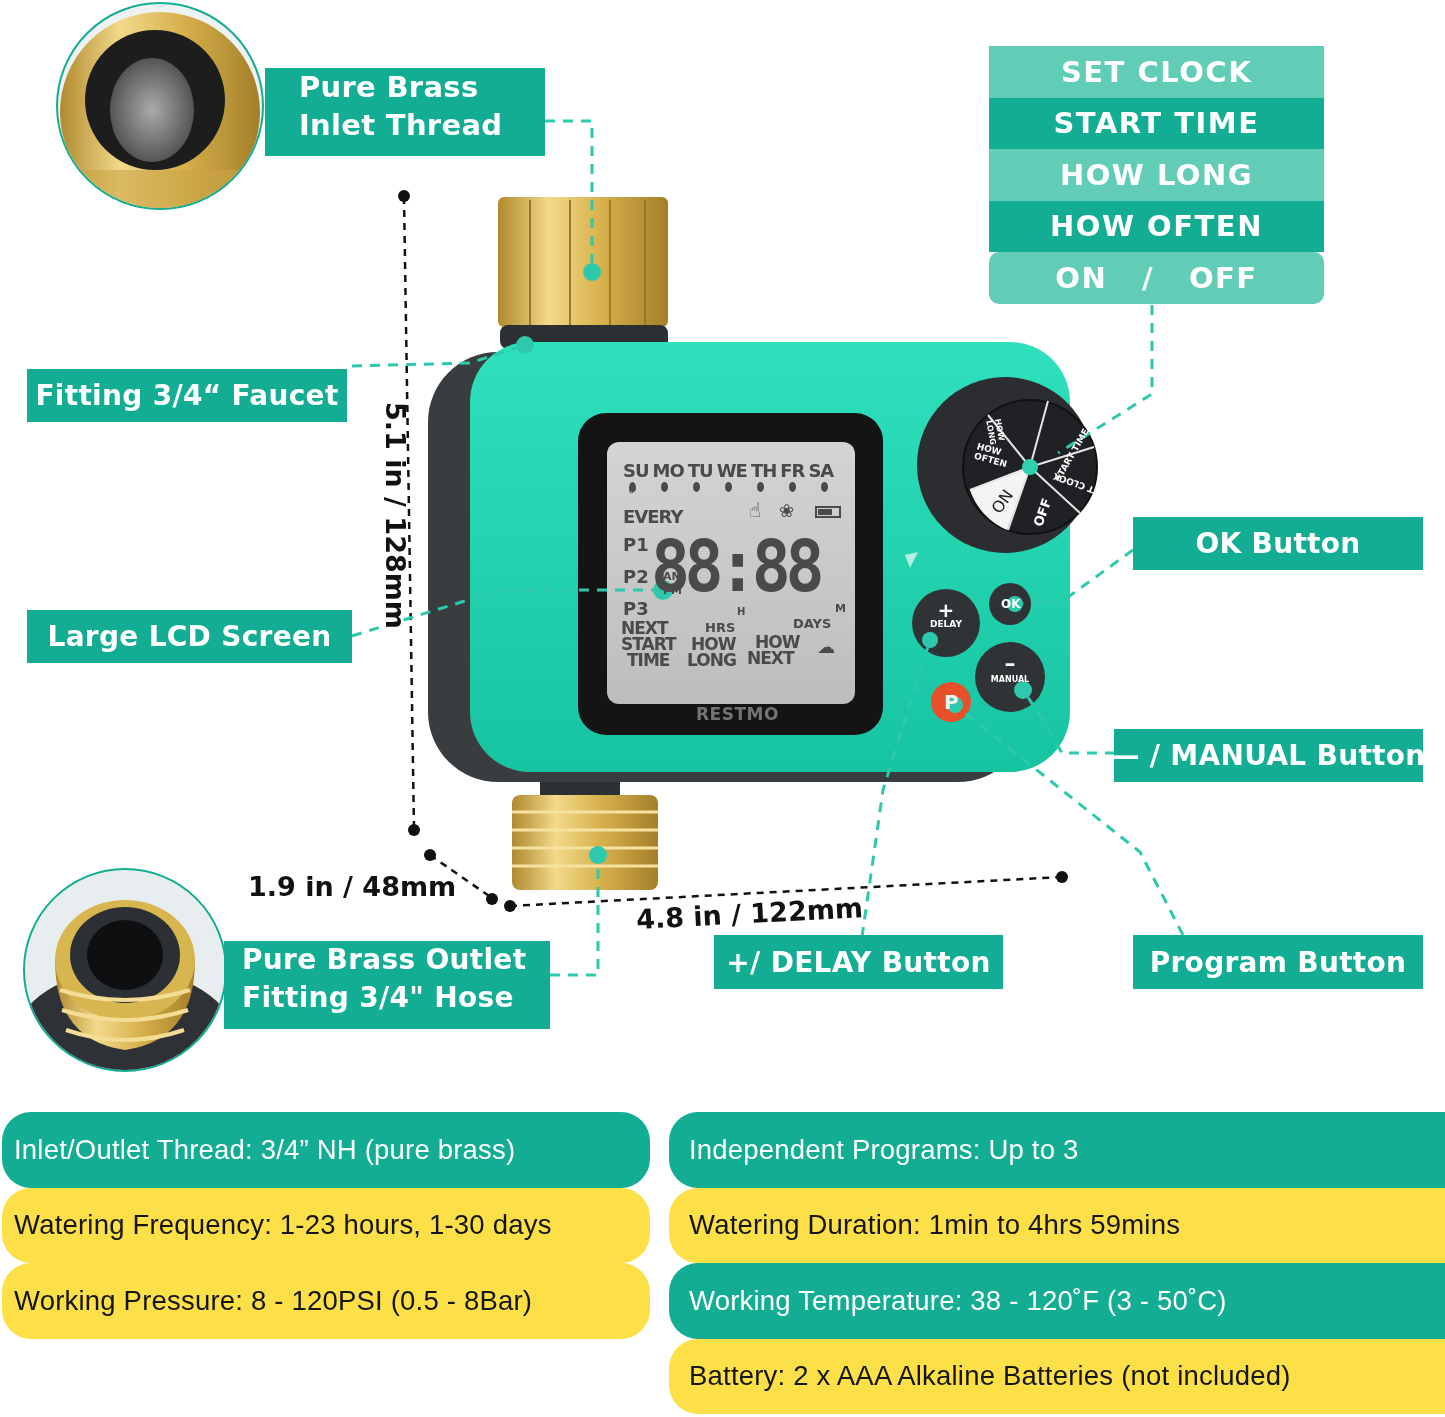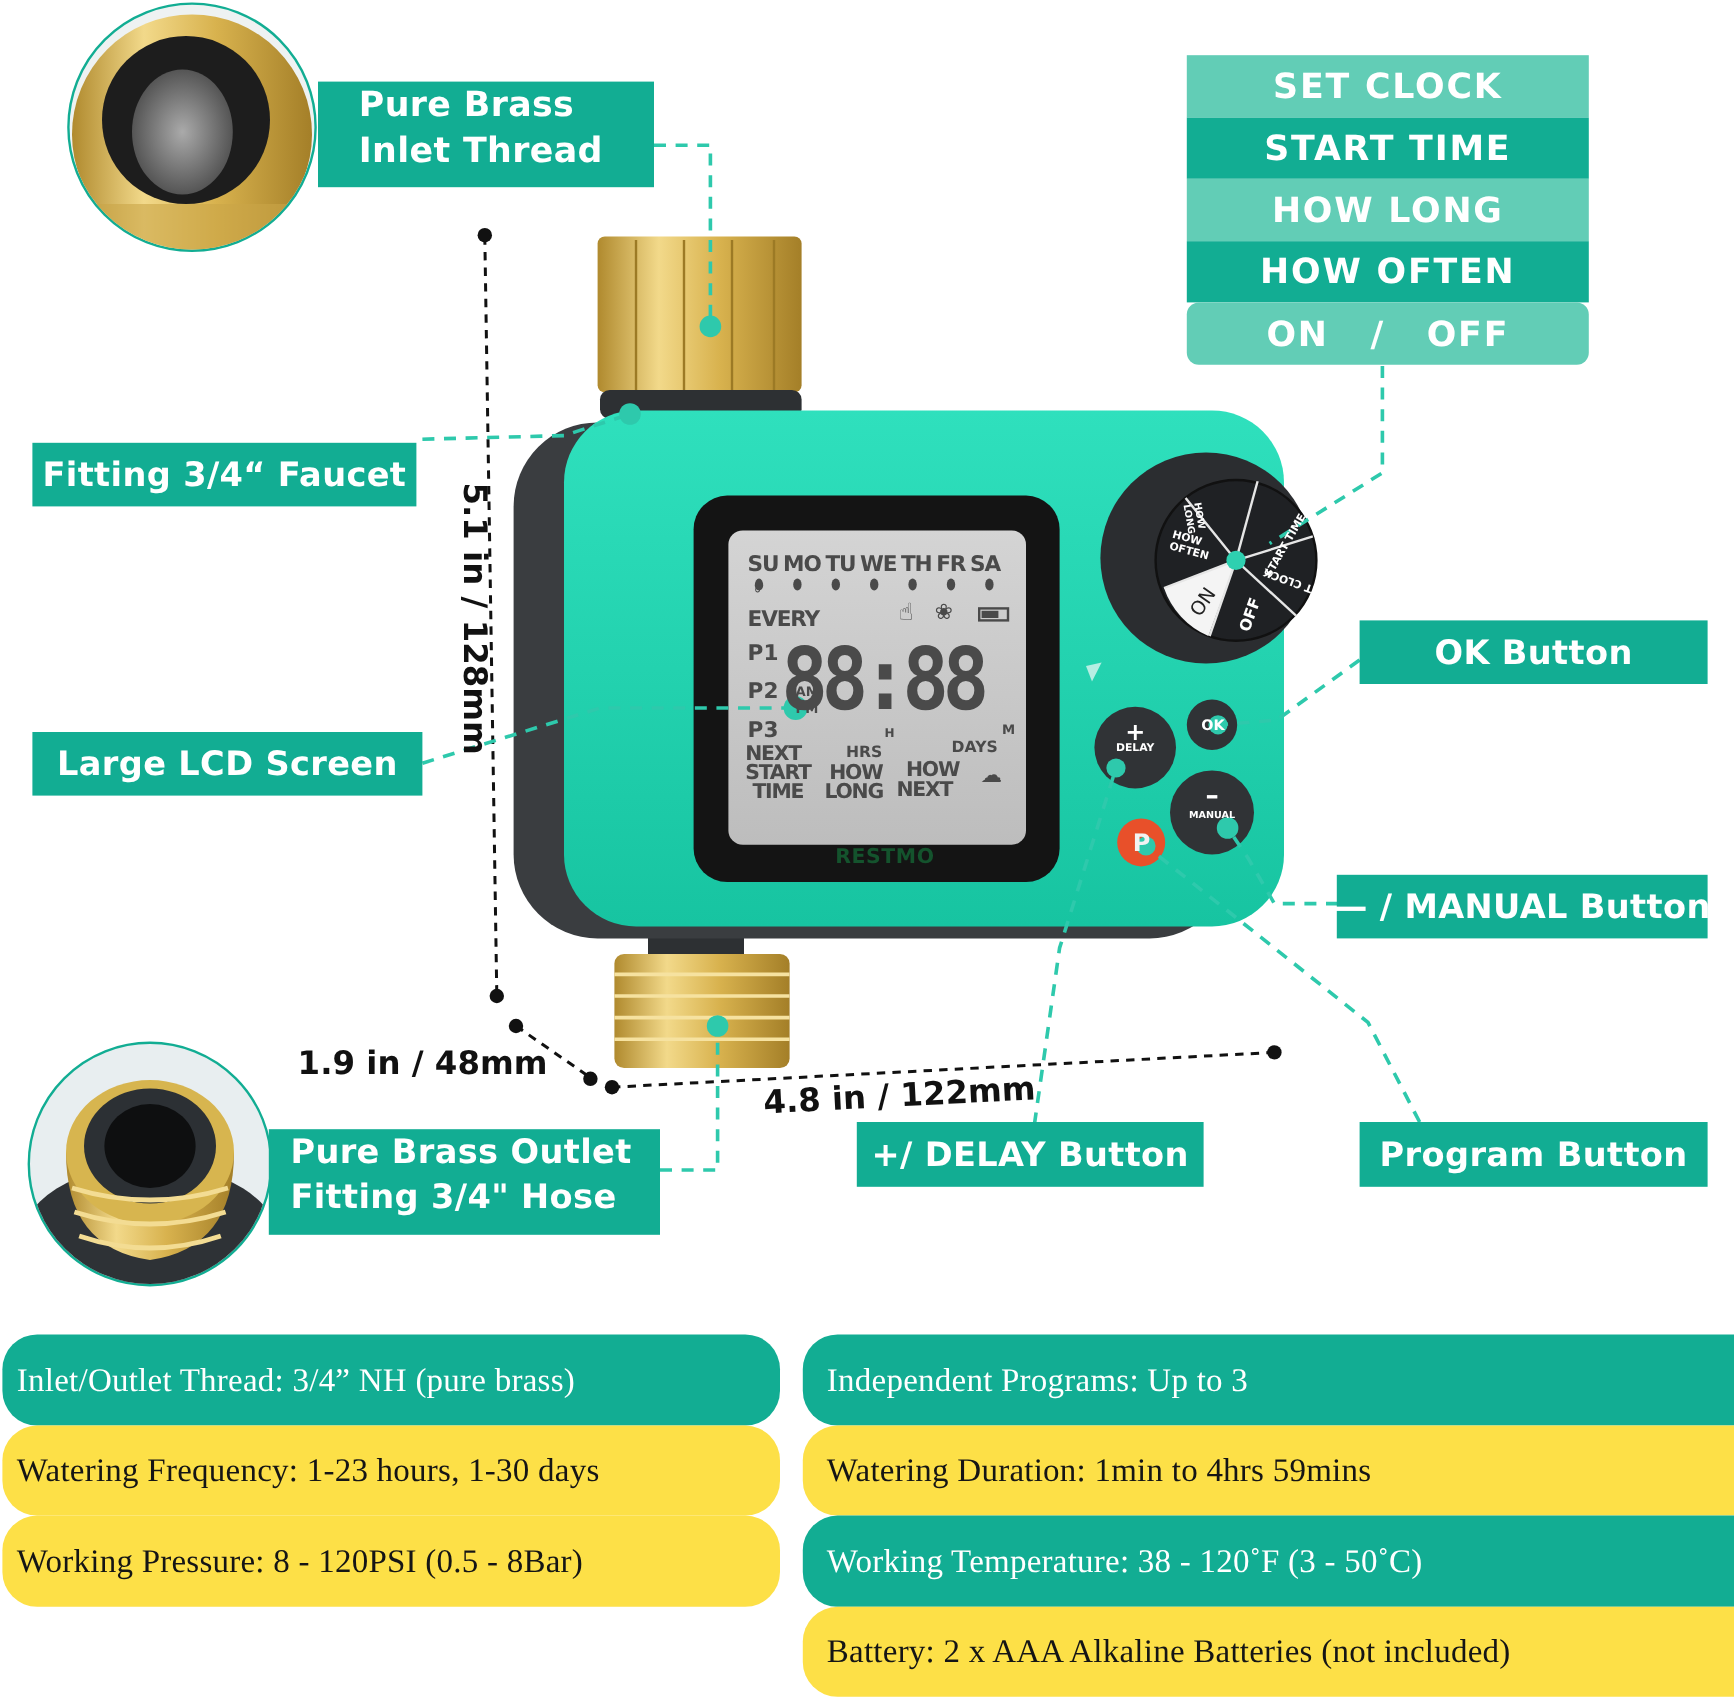--- a/index.html
+++ b/index.html
@@ -27,21 +27,21 @@
   .legend-row.light { background: #62cdb6; }
   .legend-row.dark { background: #12ad93; }
 
   
   .dim { position: absolute; font-family: "DejaVu Sans", sans-serif; font-weight: bold; color: #111; font-size: 27px; white-space: nowrap; }
 
   
   .spec-col { position: absolute; top: 1112px; }
   .spec-row {
     height: 75.5px; display: flex; align-items: center; padding-left: 12px;
-    font-family: Liberation Serif, serif; font-size: 27.5px; white-space: nowrap;
+    font-family: Liberation Sans, sans-serif; font-size: 27.5px; white-space: nowrap;
     letter-spacing: 0.2px;
     border-radius: 29px;
   }
   .spec-row.dark { background: #12ad93; color: #ffffff; }
   .spec-row.light { background: #fde047; color: #151515; }
 </style>
 </head>
 <body>
 
 <svg class="abs" style="left:0;top:0" width="1445" height="1110" viewBox="0 0 1445 1110">
@@ -224,21 +224,21 @@
     <div style="padding-left:4px;">HOW</div>
     <div>LONG</div>
   </div>
   <div class="abs" style="left:140px;top:192px;font-size:17px;line-height:16px;letter-spacing:-1px;">
     <div style="padding-left:8px;">HOW</div>
     <div>NEXT</div>
   </div>
   <div class="abs" style="left:210px;top:194px;font-size:18px;">☁</div>
 </div>
 
-<div class="abs" style="left:696px;top:704px;color:#14532d;font-family:'DejaVu Sans',sans-serif;font-weight:bold;font-size:17px;letter-spacing:0.5px;">RESTMO</div>
+<div class="abs" style="left:696px;top:704px;color:#737373;font-family:'DejaVu Sans',sans-serif;font-weight:bold;font-size:17px;letter-spacing:0.5px;">RESTMO</div>
 
 <div class="abs" style="left:1002px;top:418px;color:#fff;font-family:'DejaVu Sans',sans-serif;font-weight:bold;font-size:8px;transform:rotate(80deg);transform-origin:left top;width:40px;">HOW LONG</div>
 <div class="abs" style="left:1042px;top:450px;color:#fff;font-family:'DejaVu Sans',sans-serif;font-weight:bold;font-size:9px;transform:rotate(-60deg);white-space:nowrap;">START TIME</div>
 <div class="abs" style="left:1052px;top:480px;color:#fff;font-family:'DejaVu Sans',sans-serif;font-weight:bold;font-size:9px;transform:rotate(200deg);white-space:nowrap;">SET CLOCK</div>
 <div class="abs" style="left:1028px;top:505px;color:#fff;font-family:'DejaVu Sans',sans-serif;font-weight:bold;font-size:13px;transform:rotate(-70deg);">OFF</div>
 <div class="abs" style="left:990px;top:492px;color:#222;font-family:'DejaVu Sans',sans-serif;font-size:16px;transform:rotate(-55deg);">ON</div>
 <div class="abs" style="left:975px;top:446px;width:40px;color:#fff;font-family:'DejaVu Sans',sans-serif;font-weight:bold;font-size:9px;line-height:10px;transform:rotate(15deg);">HOW OFTEN</div>
 
 <div class="abs" style="left:926px;top:603px;width:40px;text-align:center;color:#fff;font-family:'DejaVu Sans',sans-serif;font-weight:bold;line-height:14px;">
   <div style="font-size:20px;">+</div>

